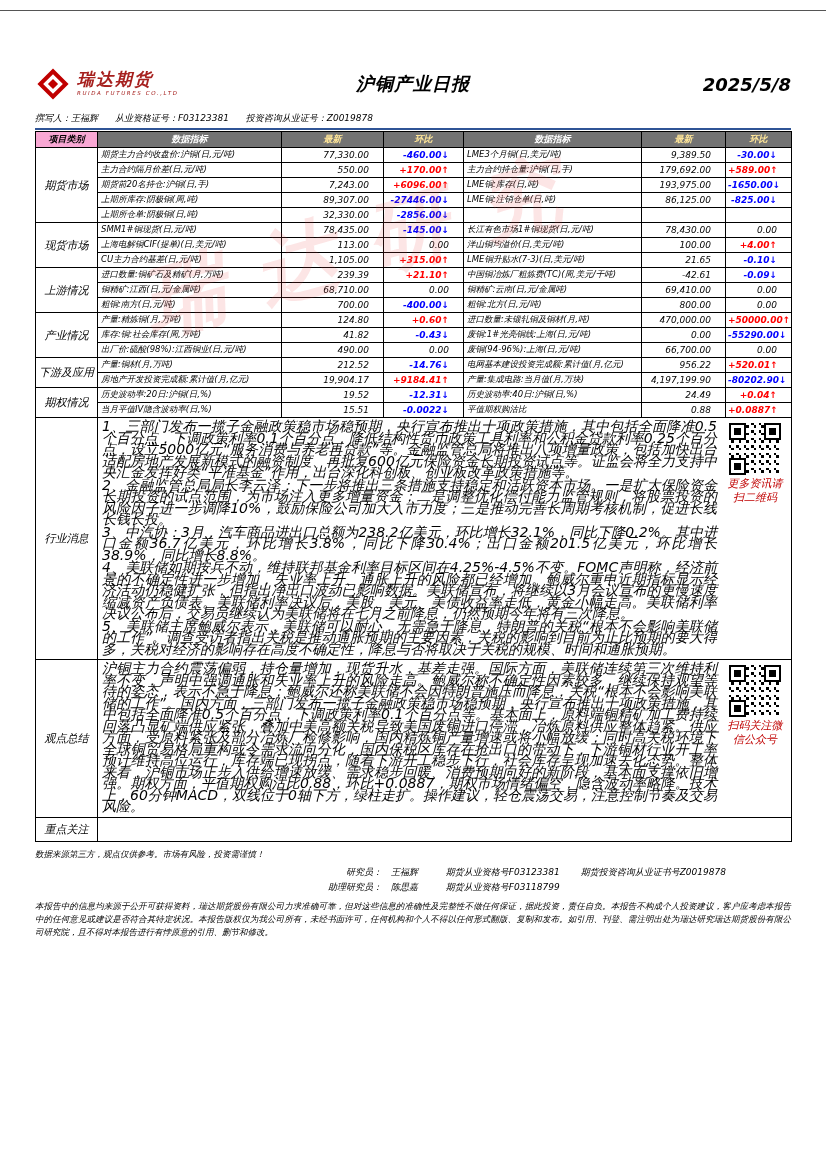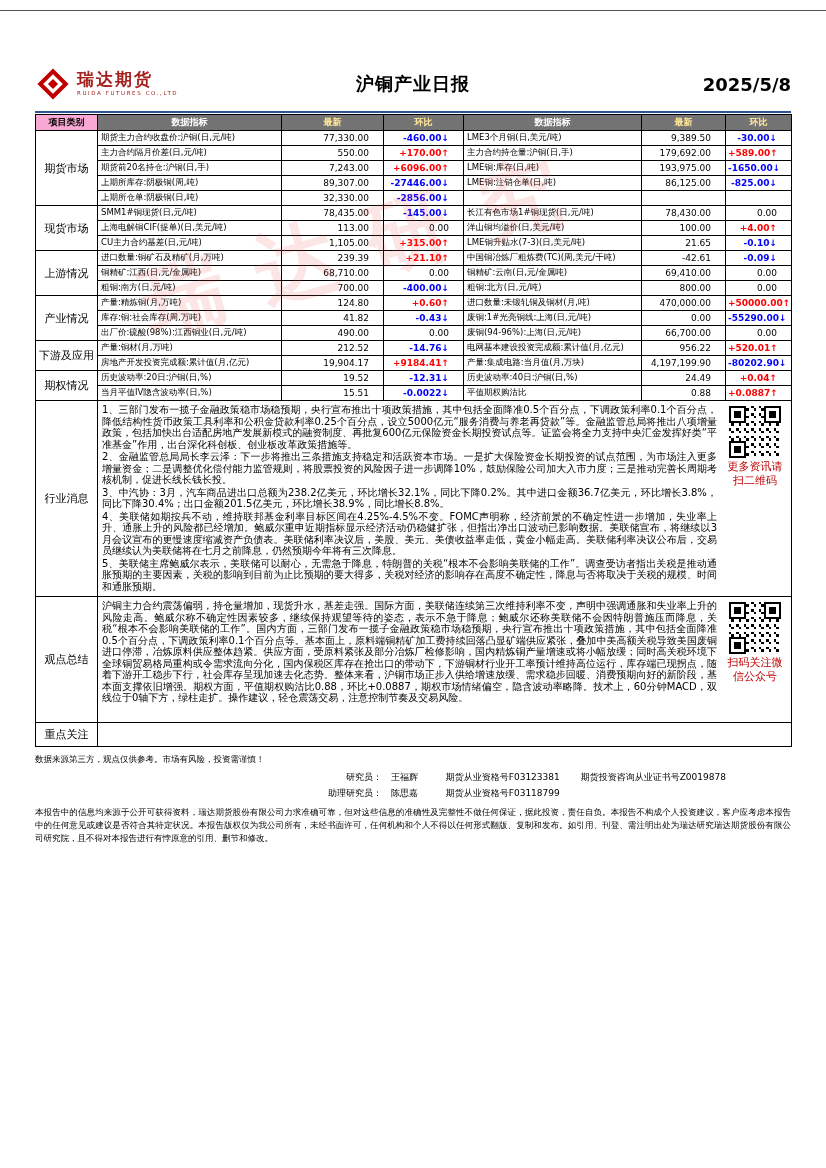--- a/index.html
+++ b/index.html
@@ -1,20 +1,21 @@
 <!DOCTYPE html>
 <html><head>
 <meta charset="utf-8">
 <style>
   * { margin:0; padding:0; box-sizing:border-box; }
   html,body { background:#e8e8e8; }
   .page {
     position:relative; width:826px; height:1168px; margin:0 auto;
     background:#ffffff; overflow:hidden; color:#000;
     font-family:"DejaVu Sans","Liberation Sans",sans-serif;
+    font-style:italic;
   }
   .top-rule { position:absolute; top:10px; left:0; width:826px; border-top:1px solid #555; }
   .content { position:absolute; top:0; left:35px; width:756px; }
 
   
   .header { margin-top:60px; height:48px; position:relative; display:flex; align-items:center; }
   .logo { display:flex; align-items:center; gap:6px; }
   .logo-mark { width:36px; height:36px; display:inline-block; }
   .logo-text { display:flex; flex-direction:column; line-height:1.05; }
   .logo-cn { font-size:17px; font-weight:bold; color:#A6201E; letter-spacing:2px; }
@@ -37,21 +38,21 @@
   td.ind { text-align:left; font-size:8.5px; padding-left:3px; }
   td.val { text-align:right; padding-right:14px; }
   td.chg { text-align:right; padding-right:14px; }
   td.chg.up { color:#FF0000; font-weight:bold; }
   td.chg.down { color:#0000FF; font-weight:bold; }
   td.textcell { white-space:normal; vertical-align:top; padding:3px 4px; overflow:hidden; }
   tr.row-news td.textcell { height:152px; }
   tr.row-summary td.textcell { height:126px; }
   tr.row-focus td.textcell { height:24px; }
   .textwrap { display:flex; gap:6px; }
-  .paras { flex:1; font-size:10px; line-height:11.5px; text-align:justify; }
+  .paras { flex:1; font-size:14px; line-height:11.5px; text-align:justify; }
   .para { margin-bottom:1px; }
   .qrcol { width:64px; display:flex; flex-direction:column; align-items:center; gap:2px; padding-top:2px; }
   .qr { width:52px; height:52px; }
   .qrcap { font-size:11px; color:#C00000; text-align:center; line-height:1.25; }
 
   
   .watermark {
     position:absolute; top:255px; left:130px; z-index:5; pointer-events:none;
     font-size:82px; font-weight:bold; letter-spacing:34px; white-space:nowrap;
     color:rgba(235,70,70,0.14); transform:rotate(-16deg); transform-origin:left top;
@@ -84,20 +85,25 @@
         </span>
         <span class="logo-text">
           <span class="logo-cn">瑞达期货</span>
           <span class="logo-en">RUIDA FUTURES CO.,LTD</span>
         </span>
       </div>
       <div class="title">沪铜产业日报</div>
       <div class="date">2025/5/8</div>
     </div>
 
+    <div class="author-row">
+      <span>撰写人：王福辉</span>
+      <span>从业资格证号：F03123381</span>
+      <span>投资咨询从业证号：Z0019878</span>
+    </div>
     <div class="blue-rule"></div>
 
     <table class="report-table">
       <colgroup>
         <col style="width:62px">
           <col style="width:184px">
           <col style="width:102px">
           <col style="width:80px">
         <col style="width:178px">
           <col style="width:84px">

